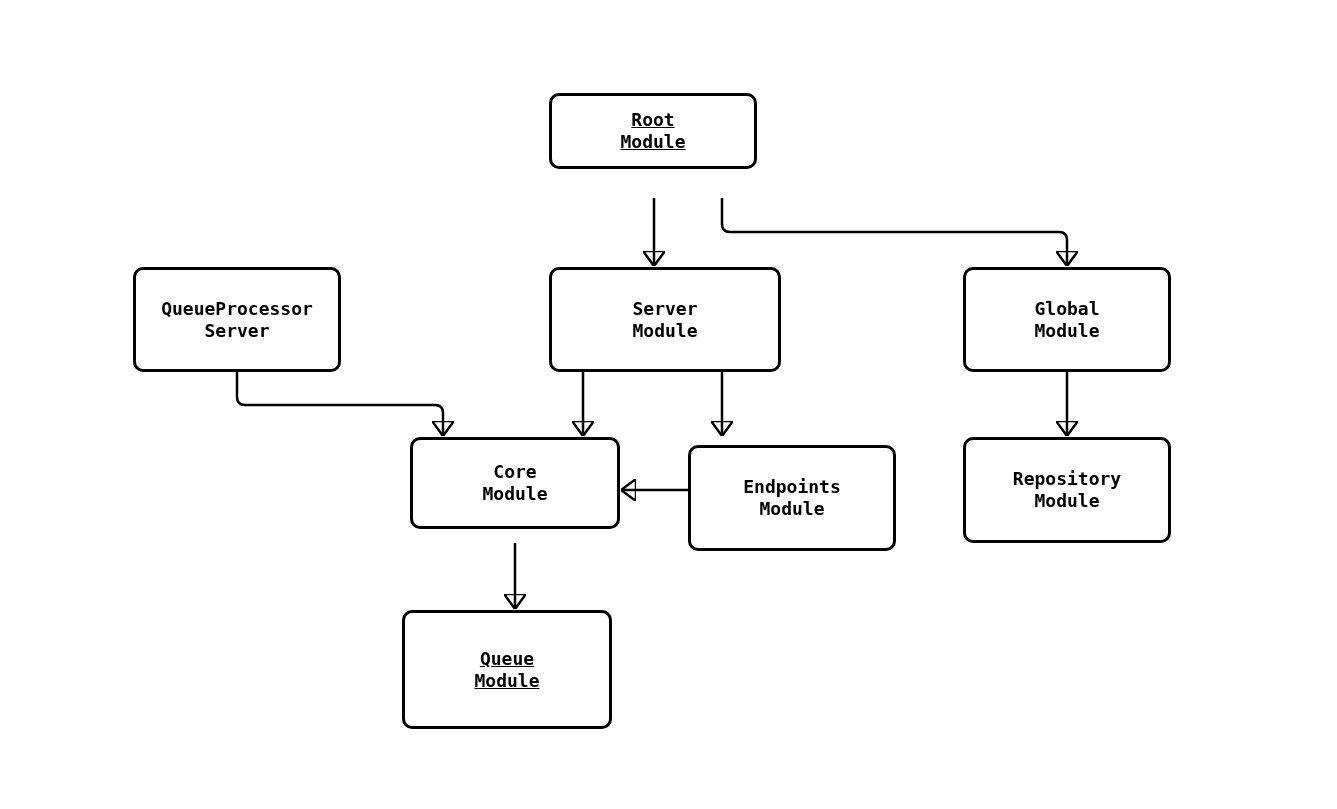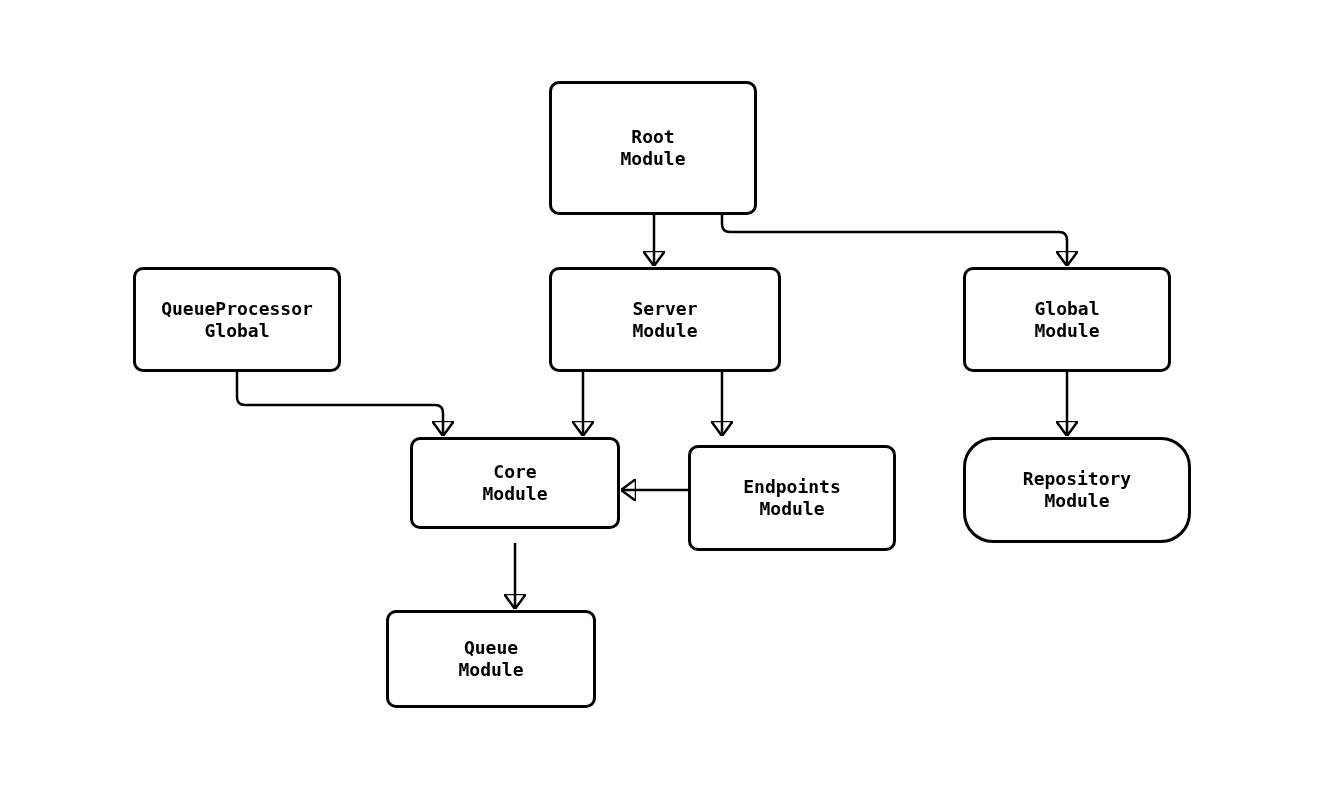--- a/index.html
+++ b/index.html
@@ -39,28 +39,28 @@
   }
   .node-label {
     white-space: pre-line;
     text-align: center;
     font-weight: 700;
     font-size: 18px;
     line-height: 22px;
     color: #000000;
   }
   
-  .n-root           { left: 549px;  top: 81px;  width: 208px; height: 134px; }
+  .n-root           { left: 549px;  top: 93px;  width: 208px; height: 76px; text-decoration: underline; }
   .n-queue-processor{ left: 133px;  top: 267px; width: 208px; height: 105px; }
   .n-server         { left: 549px;  top: 267px; width: 232px; height: 105px; }
   .n-global         { left: 963px;  top: 267px; width: 208px; height: 105px; align-items: center; }
   .n-core           { left: 410px;  top: 437px; width: 210px; height: 92px; }
   .n-endpoints      { left: 688px;  top: 437px; width: 208px; height: 106px; margin-top: 8px; }
-  .n-repository     { left: 963px;  top: 437px; width: 228px; height: 106px; border-radius: 30px; }
-  .n-queue          { left: 386px;  top: 610px; width: 210px; height: 98px; }
+  .n-repository     { left: 963px;  top: 437px; width: 208px; height: 106px; }
+  .n-queue          { left: 402px;  top: 610px; width: 210px; height: 119px; text-decoration: underline; }
 </style>
 </head>
 <body>
 
 <div class="canvas">
 
   <svg class="edges-layer" width="1337" height="809" viewBox="0 0 1337 809" xmlns="http://www.w3.org/2000/svg">
     <defs>
       <marker id="arrowhead" markerUnits="userSpaceOnUse" markerWidth="15" markerHeight="22" viewBox="0 0 15 22" refX="15" refY="11" orient="auto">
         <path d="M0,0 L15,11 L0,22 Z" fill="#000000" stroke="none"></path>
@@ -77,21 +77,21 @@
     <path d="M515,543 V609" marker-end="url(#arrowhead)"></path>
   </svg>
 
   <div class="node n-root">
     <span class="node-label">Root
 Module</span>
   </div>
 
   <div class="node n-queue-processor">
     <span class="node-label">QueueProcessor
-Global</span>
+Server</span>
   </div>
 
   <div class="node n-server">
     <span class="node-label">Server
 Module</span>
   </div>
 
   <div class="node n-global">
     <span class="node-label">Global
 Module</span>

